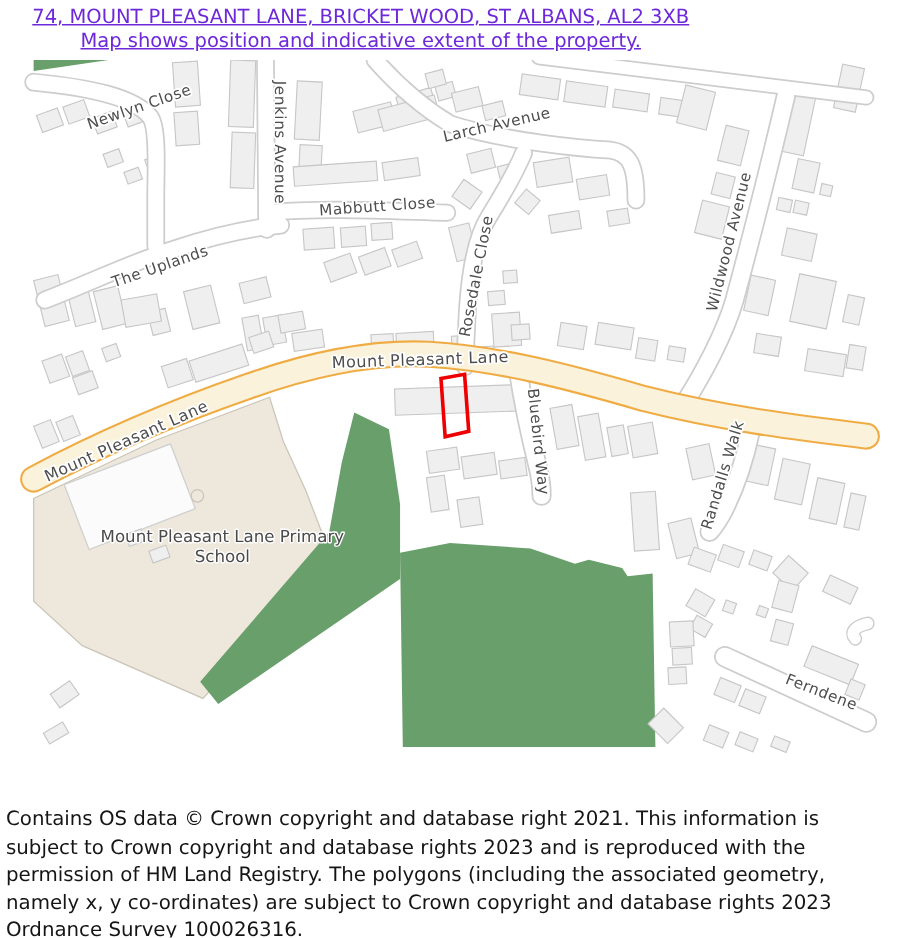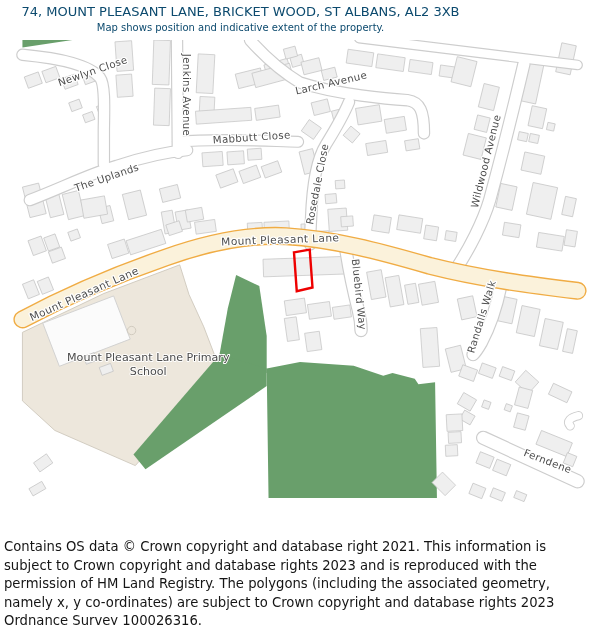--- a/index.html
+++ b/index.html
@@ -1,21 +1,21 @@
 <!DOCTYPE html>
 <html><head>
 <meta charset="utf-8">
 <style>
   html,body{margin:0;padding:0;}
   body{width:600px;height:625px;position:relative;overflow:hidden;background:#ffffff;
        font-family:"DejaVu Sans","Liberation Sans",sans-serif;}
   .header{position:absolute;top:0;left:0;width:481px;padding-top:4px;text-align:center;
-          color:#0c4a6e;background:#fff;z-index:3;}
+          color:#6d28d9;background:#fff;z-index:3;text-decoration:underline;}
   .header .t1{font-size:13px;line-height:16px;}
-  .header .t2{font-size:10px;line-height:16px;}
+  .header .t2{font-size:13px;line-height:16px;}
   .mapwrap{position:absolute;top:40px;left:0;width:600px;height:495px;background:#fff;}
   svg{display:block;}
   .bld{fill:#EFEFEF;stroke:#C6C6C6;stroke-width:0.8;}
   .bldw{fill:#FBFBFB;stroke:#CFCFCF;stroke-width:0.9;}
   .casing{fill:none;stroke:#CDCDCD;stroke-linecap:round;stroke-linejoin:round;}
   .roadfill{fill:none;stroke:#FFFFFF;stroke-linecap:round;stroke-linejoin:round;}
   .c11{stroke-width:13.5;} .f11{stroke-width:11;}
   .c13{stroke-width:13;}  .f13{stroke-width:10.5;}
   .c9{stroke-width:11.5;} .f9{stroke-width:9;}
   .c12{stroke-width:14.5;}.f12{stroke-width:12;}

